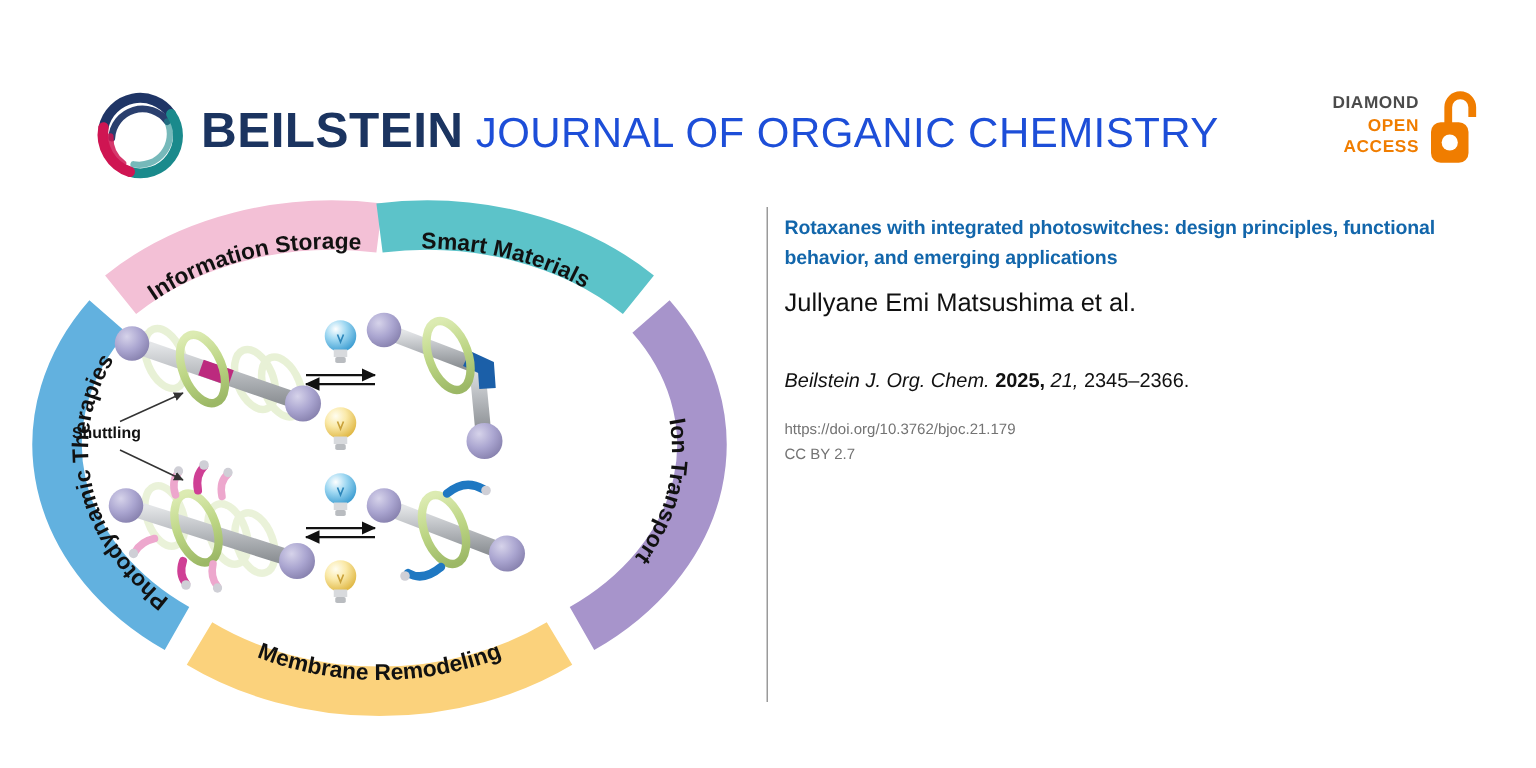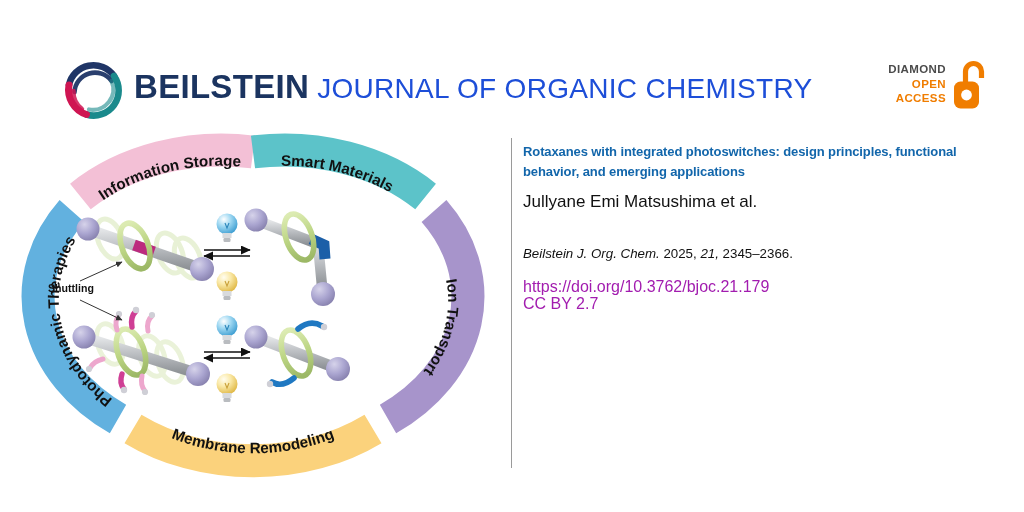--- a/index.html
+++ b/index.html
@@ -27,23 +27,23 @@
 
   
   #article{position:absolute;left:523px;top:142px;width:440px;}
   #article-title{
     color:#1266ab;font-weight:bold;font-size:13px;line-height:20.4px;
     margin:0 0 9px 0;letter-spacing:-0.1px;
   }
   #article-authors{color:#111;font-size:17px;line-height:20px;margin:0;}
   #citation{margin-top:33px;font-size:13.3px;color:#111;line-height:18px;}
   #citation .cit-journal{font-style:italic;}
-  #citation .cit-year{font-weight:normal;}
+  #citation .cit-year{font-weight:bold;}
   #citation .cit-vol{font-style:italic;}
-  #doi-block{margin-top:15px;font-size:16px;color:#a21caf;line-height:17.5px;}
+  #doi-block{margin-top:15px;font-size:10px;color:#737373;line-height:17.5px;}
 
   
   #abstract-figure{position:absolute;left:18px;top:126px;width:470px;height:360px;}
   #abstract-figure svg{display:block;}
   .seg-label{font-family:"Liberation Sans",sans-serif;font-size:15.2px;font-weight:bold;fill:#111;}
   .shuttling-label{font-family:"Liberation Sans",sans-serif;font-size:10.6px;font-weight:bold;fill:#111;}
 </style>
 </head>
 <body>
 

